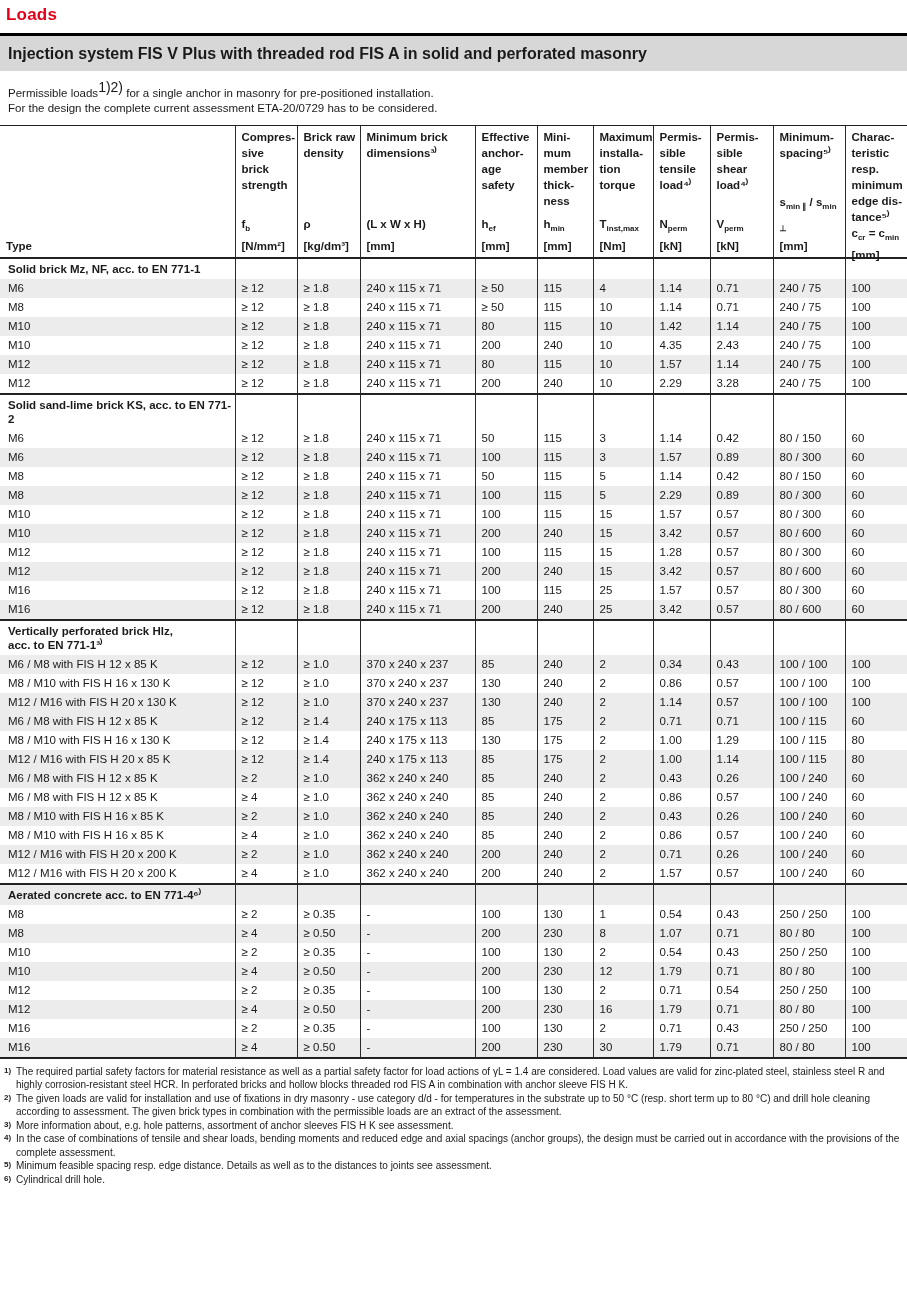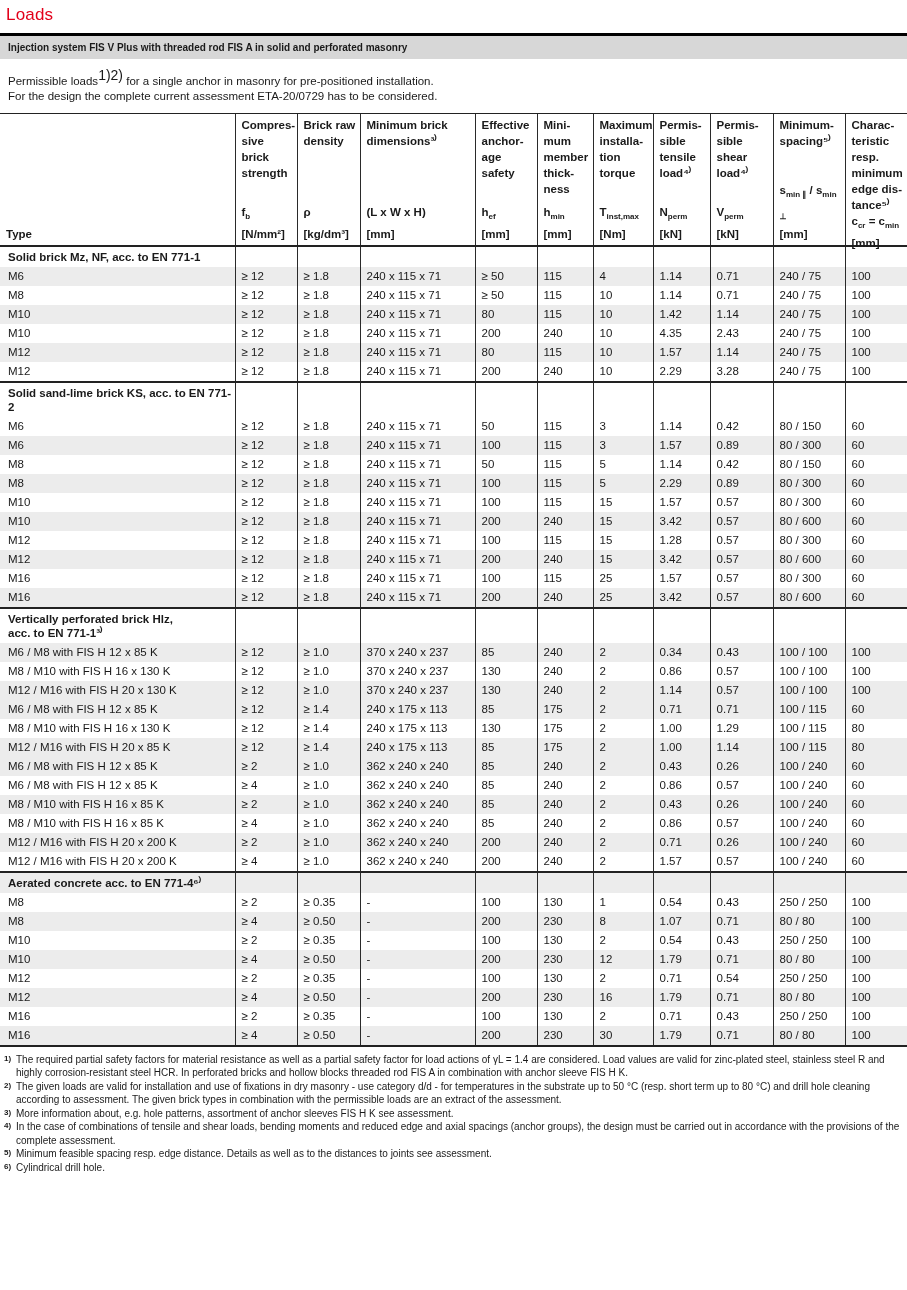--- a/index.html
+++ b/index.html
@@ -5,27 +5,27 @@
   * { margin:0; padding:0; box-sizing:border-box; }
   html,body { background:#ffffff; }
   body {
     width:907px; height:1290px; overflow:hidden;
     font-family:"Liberation Sans", sans-serif;
     color:#1a1a1a;
   }
   .page { width:907px; height:1290px; position:relative; }
 
   .page-title {
-    color:#e2001a; font-size:17px; font-weight:normal;
+    color:#e2001a; font-size:17px; font-weight:bold;
     padding:5px 0 0 6px; letter-spacing:0.2px;
   }
   .top-rule { height:3px; background:#000; margin-top:8px; }
   .banner {
-    height:23px; background:#d7d7d7; display:flex; align-items:center;
-    padding-left:8px; font-size:10px; font-weight:bold;
+    height:35px; background:#d7d7d7; display:flex; align-items:center;
+    padding-left:8px; font-size:16px; font-weight:bold;
   }
   .intro { margin:9px 0 0 8px; font-size:11.5px; line-height:15px; }
   .intro sup { font-size:14px; }
 
   table.loads {
     width:907px; margin-top:9px; border-collapse:collapse; table-layout:fixed;
     border-bottom:2px solid #222;
   }
   table.loads th, table.loads td {
     border-left:1px solid #2a2a2a;

